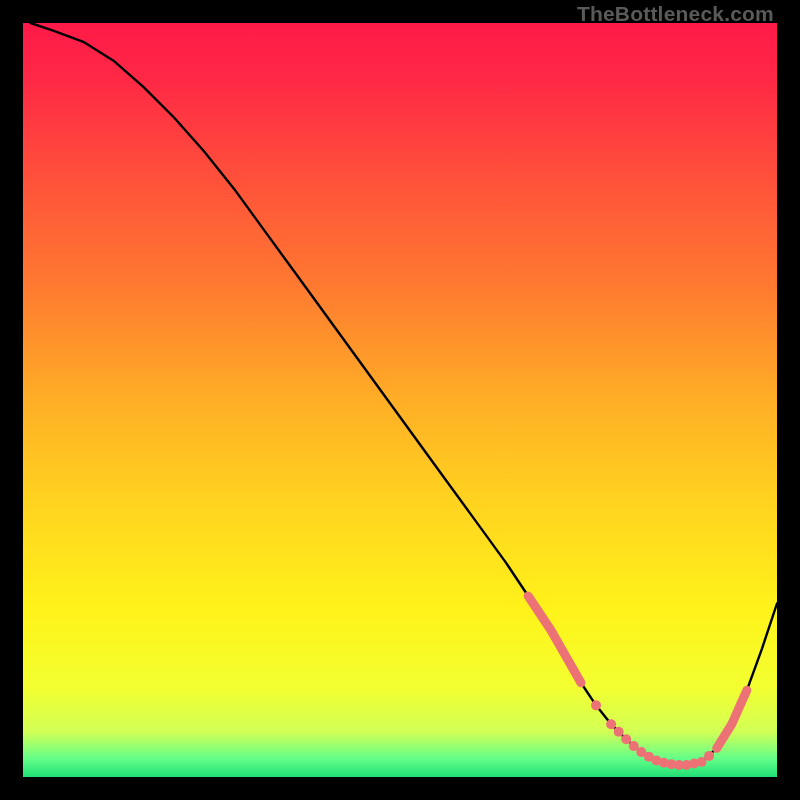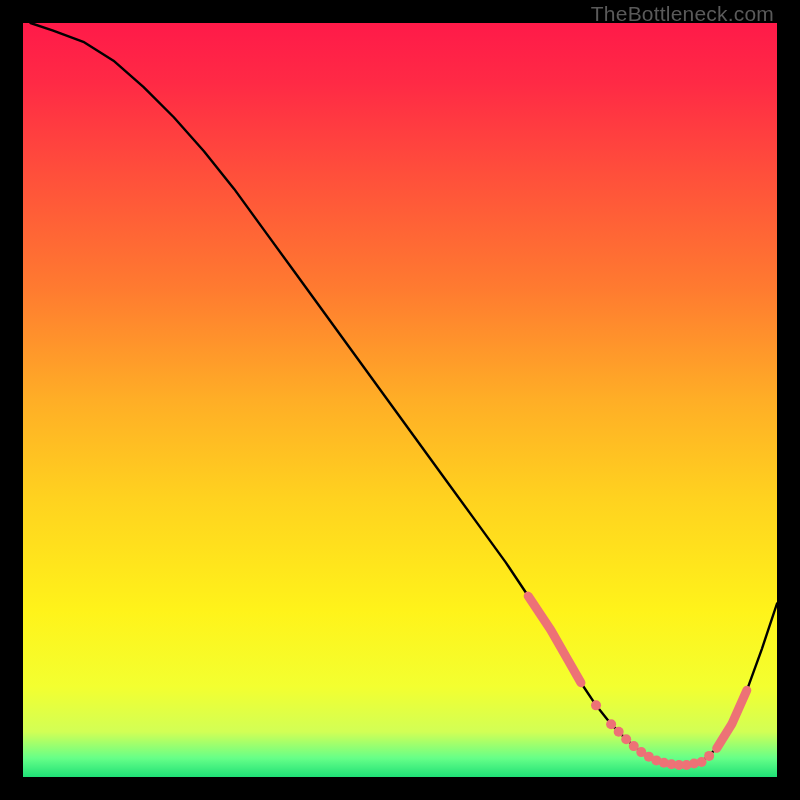--- a/index.html
+++ b/index.html
@@ -26,21 +26,21 @@
     width: 754px;
     height: 754px;
     display: block;
   }
   .watermark {
     position: absolute;
     top: 2px;
     right: 26px;
     color: #5a5a5a;
     font-size: 21px;
-    font-weight: 400;
+    font-weight: 700;
     letter-spacing: 0.2px;
     user-select: none;
   }
 </style>
 </head>
 <body>
 
 <div class="frame">
   <svg class="plot" viewBox="0 0 754 754">
     <defs>

